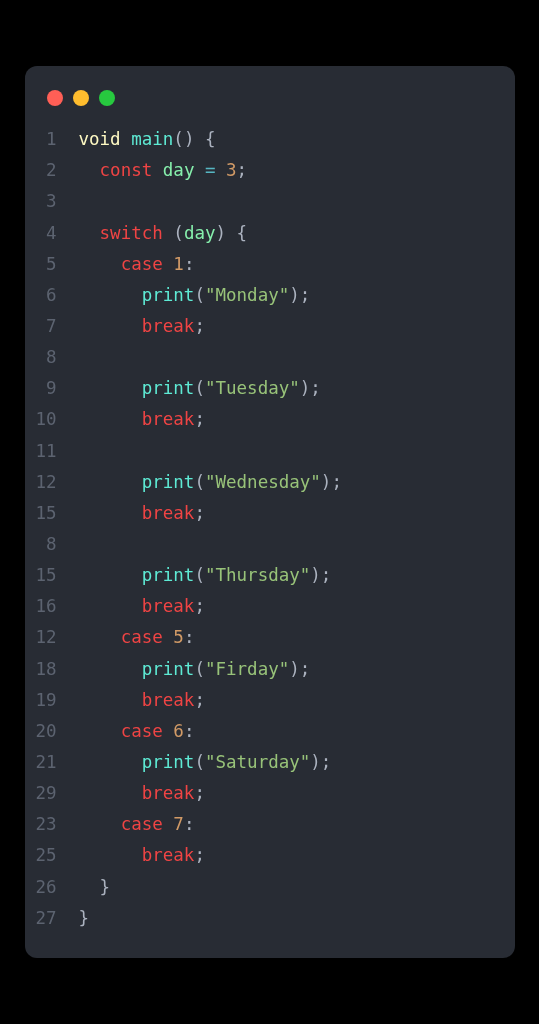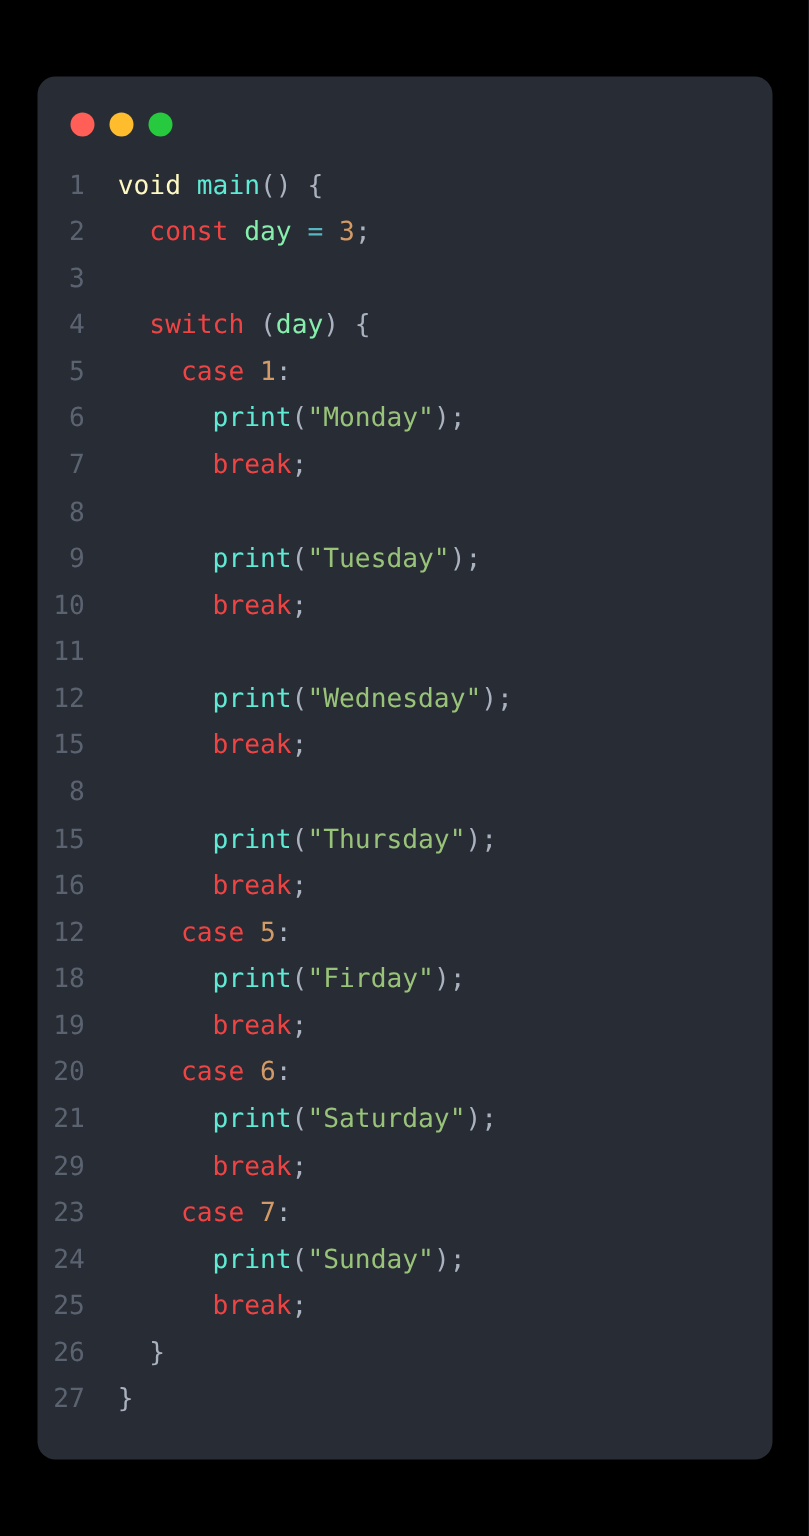--- a/index.html
+++ b/index.html
@@ -87,18 +87,17 @@
       <div class="line"><span class="gutter">8</span></div>
       <div class="line"><span class="gutter">15</span><span class="code"><span class="plain">      </span><span class="fn">print</span><span class="punc">(</span><span class="str">"Thursday"</span><span class="punc">);</span></span></div>
       <div class="line"><span class="gutter">16</span><span class="code"><span class="plain">      </span><span class="kw">break</span><span class="punc">;</span></span></div>
       <div class="line"><span class="gutter">12</span><span class="code"><span class="plain">    </span><span class="kw">case</span><span class="plain"> </span><span class="num">5</span><span class="punc">:</span></span></div>
       <div class="line"><span class="gutter">18</span><span class="code"><span class="plain">      </span><span class="fn">print</span><span class="punc">(</span><span class="str">"Firday"</span><span class="punc">);</span></span></div>
       <div class="line"><span class="gutter">19</span><span class="code"><span class="plain">      </span><span class="kw">break</span><span class="punc">;</span></span></div>
       <div class="line"><span class="gutter">20</span><span class="code"><span class="plain">    </span><span class="kw">case</span><span class="plain"> </span><span class="num">6</span><span class="punc">:</span></span></div>
       <div class="line"><span class="gutter">21</span><span class="code"><span class="plain">      </span><span class="fn">print</span><span class="punc">(</span><span class="str">"Saturday"</span><span class="punc">);</span></span></div>
       <div class="line"><span class="gutter">29</span><span class="code"><span class="plain">      </span><span class="kw">break</span><span class="punc">;</span></span></div>
       <div class="line"><span class="gutter">23</span><span class="code"><span class="plain">    </span><span class="kw">case</span><span class="plain"> </span><span class="num">7</span><span class="punc">:</span></span></div>
-      <div class="line"><span class="gutter">24</span><span class="code"><span class="plain">      </span><span class="fn">print</span><span class="punc">(</span><span class="str">"Sunday"</span><span class="punc">);</span></span></div>
       <div class="line"><span class="gutter">25</span><span class="code"><span class="plain">      </span><span class="kw">break</span><span class="punc">;</span></span></div>
       <div class="line"><span class="gutter">26</span><span class="code"><span class="plain">  </span><span class="punc">}</span></span></div>
       <div class="line"><span class="gutter">27</span><span class="code"><span class="plain"></span><span class="punc">}</span></span></div>
     </div>
 </div>
 
 </body></html>

